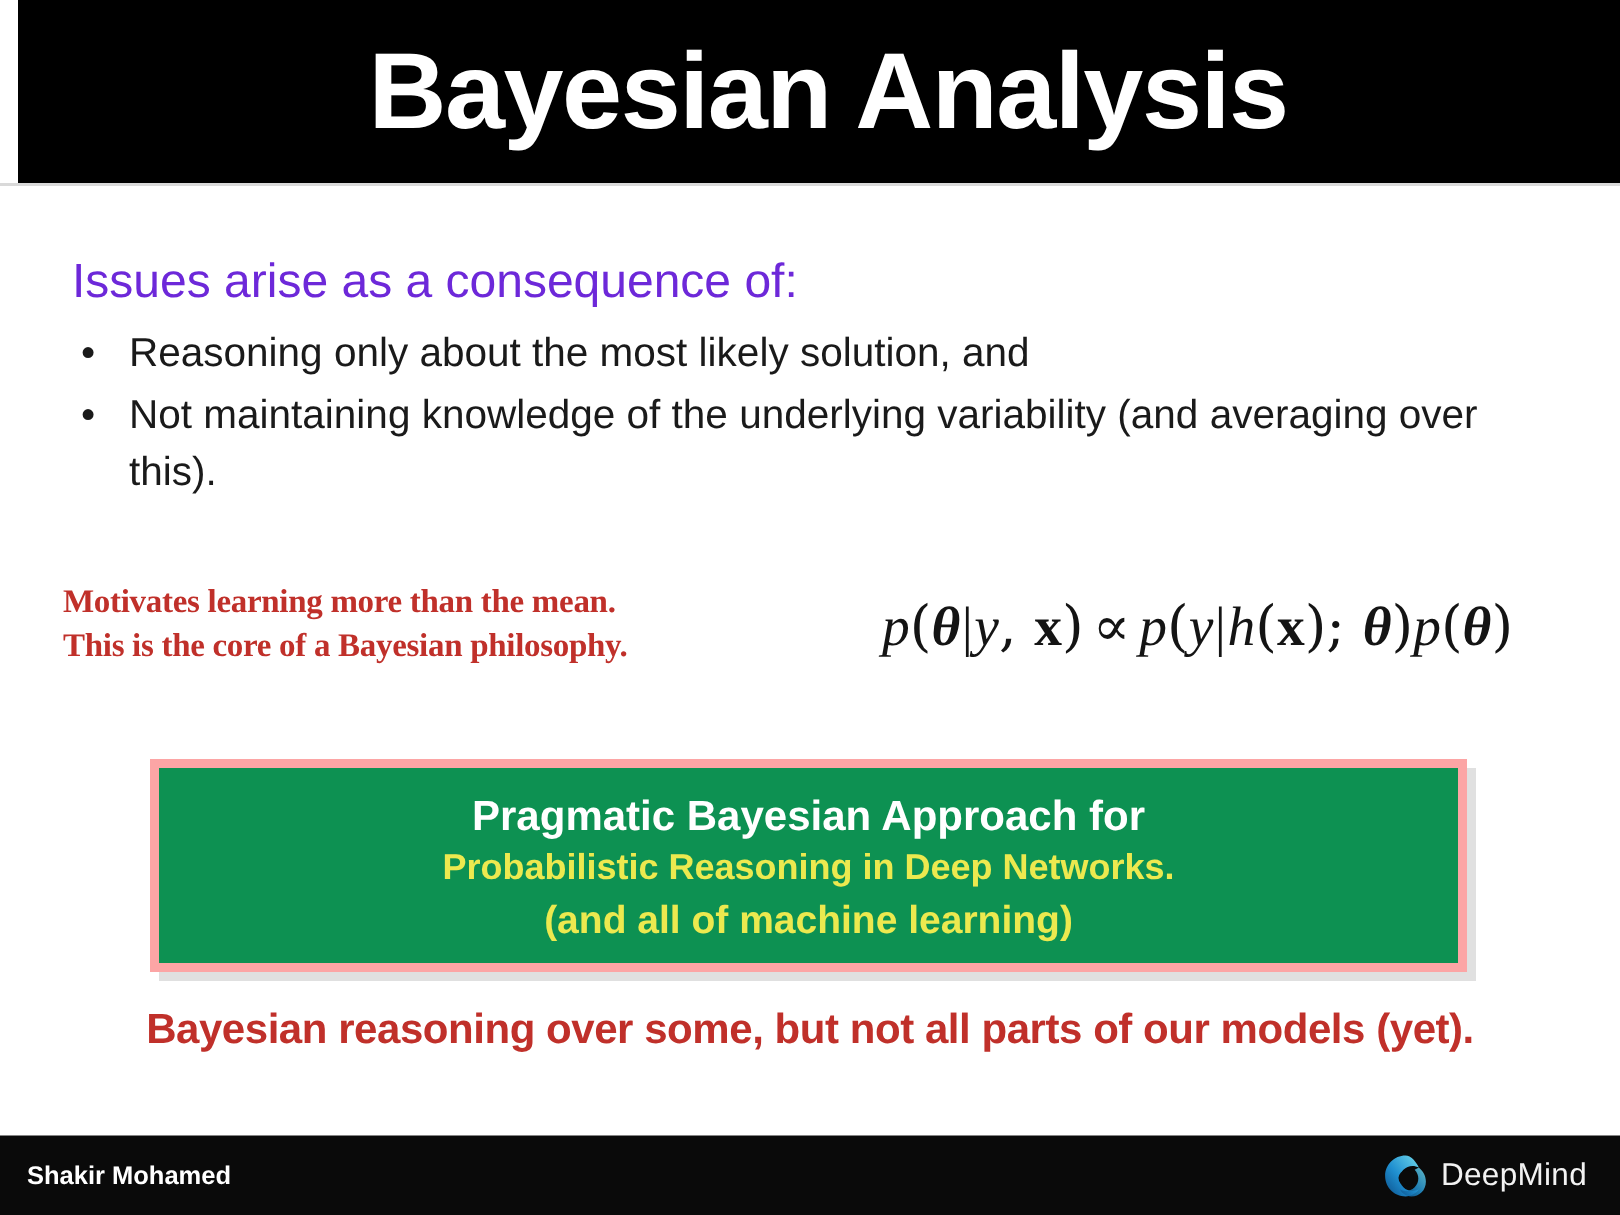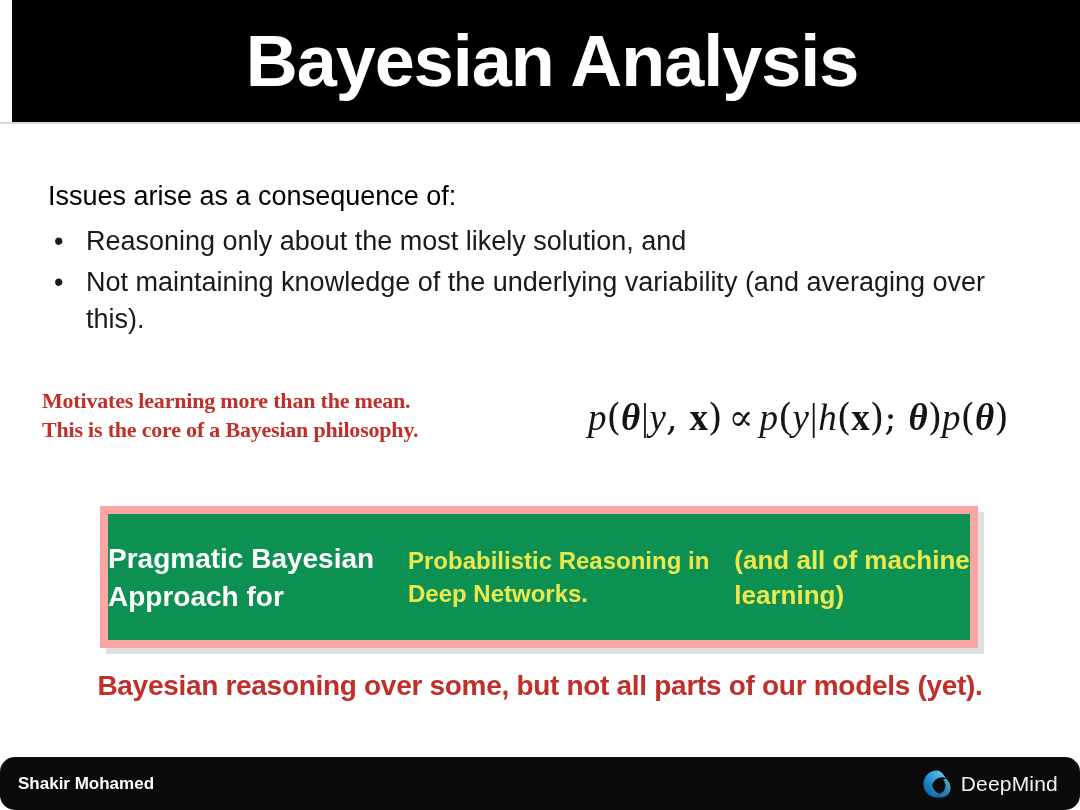--- a/index.html
+++ b/index.html
@@ -51,24 +51,24 @@
   }
 
   
   .body-block {
     position: absolute;
     left: 48px;
     top: 168px;
     width: 990px;
   }
   .lead-line {
-    font-size: 27px;
-    color: #000000;
+    font-size: 32px;
+    color: #6d28d9;
     line-height: 1.22;
-    margin: 12px 0 10px 0;
+    margin: 0 0 10px 0;
     font-family: "Liberation Sans", sans-serif;
   }
   .bullets {
     list-style: none;
     margin: 0;
     padding: 0;
   }
   .bullet-item {
     position: relative;
     font-size: 27px;
@@ -129,24 +129,24 @@
   }
 
   
   .green-box {
     position: absolute;
     left: 100px;
     top: 506px;
     width: 878px;
     height: 142px;
     background: #0d9152;
-    border: 8px solid #fca5a5;
+    border: 6px solid #fca5a5;
     box-sizing: border-box;
     display: flex;
-    flex-direction: row;
+    flex-direction: column;
     align-items: center;
     justify-content: center;
     padding-top: 2px;
     box-shadow: 6px 6px 0 rgba(0,0,0,0.12);
   }
   .green-line-1 {
     color: #ffffff;
     font-weight: bold;
     font-size: 28px;
     line-height: 1.36;
@@ -181,21 +181,20 @@
     position: absolute;
     left: 0;
     top: 757px;
     width: 1080px;
     height: 53px;
     background: #0a0a0a;
     display: flex;
     align-items: center;
     box-sizing: border-box;
     padding: 0 22px 0 18px;
-    border-radius: 15px;
   }
   .footer-author {
     color: #ffffff;
     font-size: 17px;
     font-weight: bold;
     font-family: "Liberation Sans", sans-serif;
   }
   .footer-brand {
     margin-left: auto;
     display: flex;

